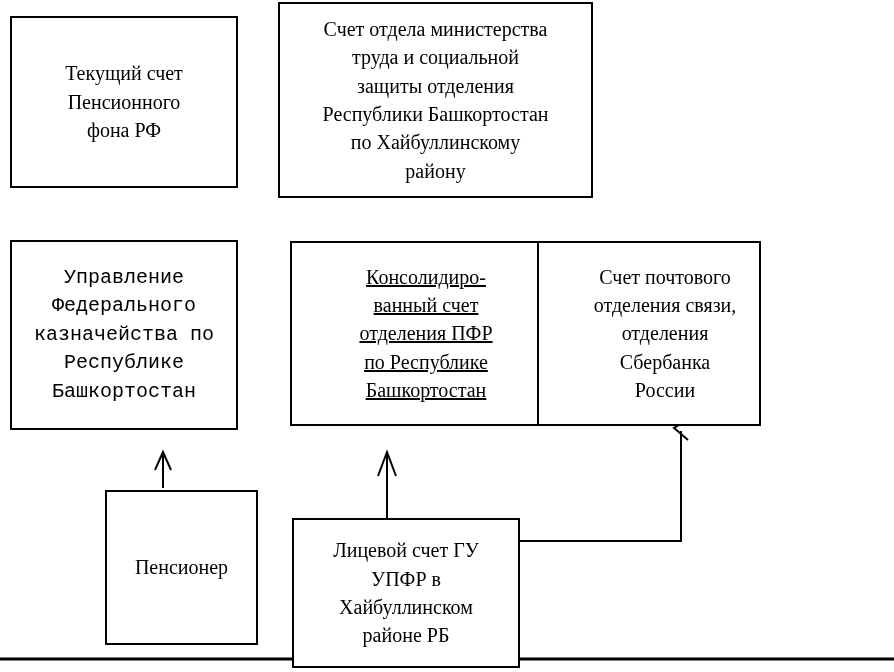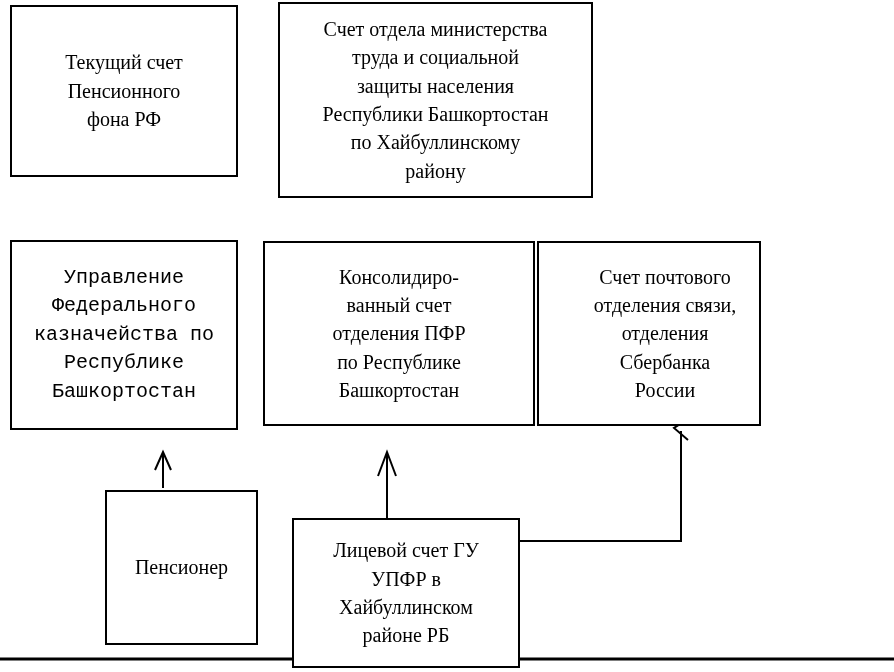--- a/index.html
+++ b/index.html
@@ -35,24 +35,24 @@
     text-align: center;
     z-index: 2;
   }
   .box .label {
     white-space: pre-line;
     font-size: 20px;
     line-height: 1.42;
     padding: 4px 8px;
   }
   
-  .box-pfr-current      { left: 10px;  top: 5px;   width: 228px; height: 172px; }
+  .box-pfr-current      { left: 10px;  top: 16px;   width: 228px; height: 172px; }
   .box-labor-ministry   { left: 278px; top: 2px;   width: 315px; height: 196px; }
   .box-treasury         { left: 10px;  top: 240px; width: 228px; height: 190px; font-family: Liberation Mono, monospace; }
-  .box-pfr-consolidated { left: 263px; top: 241px; width: 272px; height: 185px; }
+  .box-pfr-consolidated { left: 290px; top: 241px; width: 272px; height: 185px; text-decoration: underline; }
   .box-post-sberbank    { left: 537px; top: 241px; width: 224px; height: 185px; padding-left: 32px; }
   .box-pensioner        { left: 105px; top: 490px; width: 153px; height: 155px; }
   .box-upfr-personal    { left: 292px; top: 518px; width: 228px; height: 150px; }
 </style>
 </head>
 <body>
 
 <div class="canvas">
 
   <svg class="wires" viewBox="0 0 894 672" xmlns="http://www.w3.org/2000/svg">
@@ -77,21 +77,21 @@
 
   <div class="box box-pfr-current">
     <span class="label">Текущий счет
 Пенсионного
 фона РФ</span>
   </div>
 
   <div class="box box-labor-ministry">
     <span class="label">Счет отдела министерства
 труда  и социальной
-защиты населения
+защиты отделения
 Республики Башкортостан
 по Хайбуллинскому
 району</span>
   </div>
 
   <div class="box box-treasury">
     <span class="label">Управление
 Федерального
 казначейства по
 Республике

